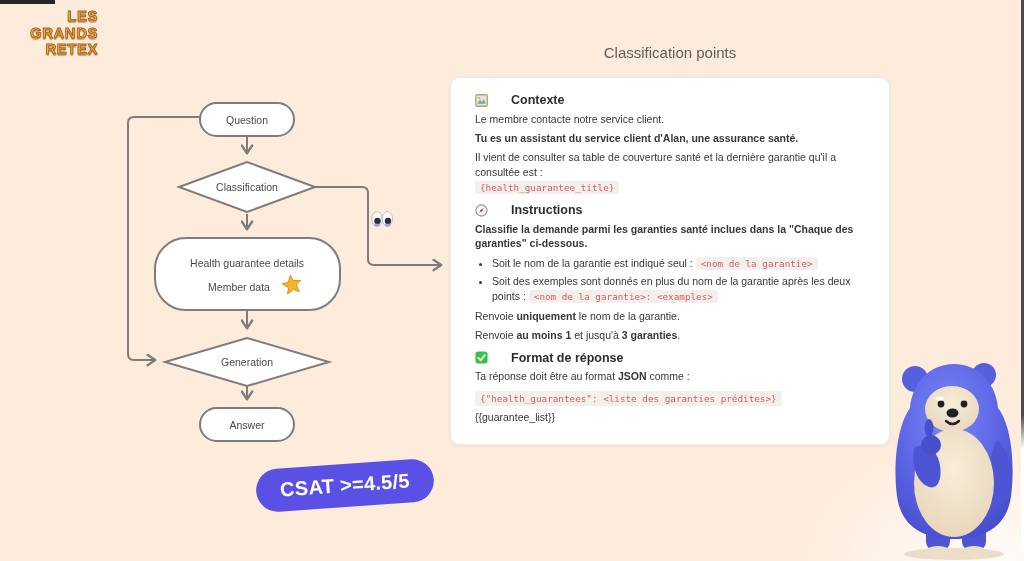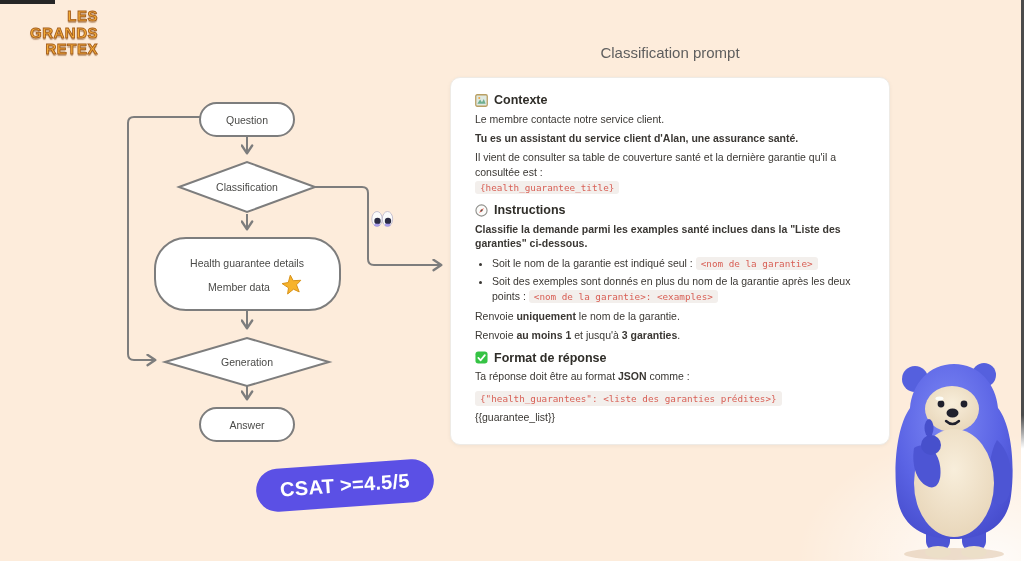--- a/index.html
+++ b/index.html
@@ -26,21 +26,21 @@
   .node-shape{fill:#ffffff;stroke:#7d7d7d;stroke-width:2;}
   .connector{fill:none;stroke:#7d7d7d;stroke-width:2;}
   
   .eyes{position:absolute;left:370px;top:210px;}
   
   .card-title{position:absolute;left:450px;top:44px;width:440px;text-align:center;
     font-size:15px;color:#5e5e5e;}
   .card{position:absolute;left:450px;top:77px;width:440px;box-sizing:border-box;
     background:#ffffff;border:1px solid #eeebe6;border-radius:10px;
     box-shadow:0 1px 4px rgba(0,0,0,.05);padding:15px 24px 14px 24px;}
-  .card h3{font-size:12.5px;font-weight:bold;margin:8px 0 3px 0;display:flex;align-items:center;gap:6px;color:#2f2d28;}
+  .card h3{font-size:12.5px;font-weight:bold;margin:8px 0 3px 0;display:flex;align-items:center;gap:23px;color:#2f2d28;}
   .card h3:first-child{margin-top:0;}
   .card p{margin:4.5px 0;font-size:10.5px;line-height:1.42;}
   .card ul{margin:4px 0;padding-left:17px;}
   .card li{font-size:10.5px;line-height:1.42;margin:3.5px 0;}
   .card b{font-weight:bold;}
   .code{font-family:"DejaVu Sans Mono",monospace;font-size:9.3px;color:#d85f55;
     background:#f3efec;border-radius:3px;padding:1px 5px;white-space:nowrap;}
   .code-block{display:inline-block;margin-top:2px;}
   .hicon{display:inline-block;width:13px;height:13px;flex:0 0 13px;}
   
@@ -107,21 +107,21 @@
 
 <svg class="eyes" width="24" height="18" viewBox="0 0 24 18">
   <ellipse cx="7" cy="9" rx="5.2" ry="7.5" fill="#fbfbfb" stroke="#b9b4c9" stroke-width="0.8"></ellipse>
   <ellipse cx="17.5" cy="9" rx="5.2" ry="7.5" fill="#fbfbfb" stroke="#b9b4c9" stroke-width="0.8"></ellipse>
   <circle cx="7.5" cy="11" r="3.2" fill="#2c2c44"></circle>
   <circle cx="18" cy="11" r="3.2" fill="#2c2c44"></circle>
   <ellipse cx="7" cy="15" rx="3" ry="1.4" fill="#8d7ce8" opacity="0.7"></ellipse>
   <ellipse cx="17.6" cy="15" rx="3" ry="1.4" fill="#8d7ce8" opacity="0.7"></ellipse>
 </svg>
 
-<div class="card-title">Classification prompt</div>
+<div class="card-title">Classification points</div>
 
 <div class="card">
 
   <h3>
     <svg class="hicon" viewBox="0 0 14 14">
       <rect x="0.8" y="0.8" width="12.4" height="12.4" rx="1.5" fill="#dfe9e2" stroke="#b99f63" stroke-width="1.4"></rect>
       <path d="M2.5,10.5 L5.5,6 L7.5,9 L9.5,5.5 L11.5,10.5 Z" fill="#6fae8f"></path>
       <circle cx="4.6" cy="4.4" r="1.1" fill="#f0a43c"></circle>
     </svg>
     <span>Contexte</span>
@@ -134,21 +134,21 @@
   </p>
 
   <h3>
     <svg class="hicon" viewBox="0 0 14 14">
       <circle cx="7" cy="7" r="6" fill="#fbfbf9" stroke="#8f8f8b" stroke-width="1.2"></circle>
       <polygon points="9.6,4.2 7.8,7.6 4.4,9.8 6.2,6.4" fill="#e05d50"></polygon>
       <circle cx="7" cy="7" r="1" fill="#55554f"></circle>
     </svg>
     <span>Instructions</span>
   </h3>
-  <p><b>Classifie la demande parmi les examples santé inclues dans la "Liste des garanties" ci-dessous.</b></p>
+  <p><b>Classifie la demande parmi les garanties santé inclues dans la "Chaque des garanties" ci-dessous.</b></p>
   <ul>
     <li>
       <span>Soit le nom de la garantie est indiqué seul : </span><span class="code">&lt;nom de la garantie&gt;</span>
     </li>
     <li>
       <span>Soit des exemples sont donnés en plus du nom de la garantie après les deux points : </span><span class="code">&lt;nom de la garantie&gt;: &lt;examples&gt;</span>
     </li>
   </ul>
   <p>
     <span>Renvoie </span><b>uniquement</b><span> le nom de la garantie.</span>

